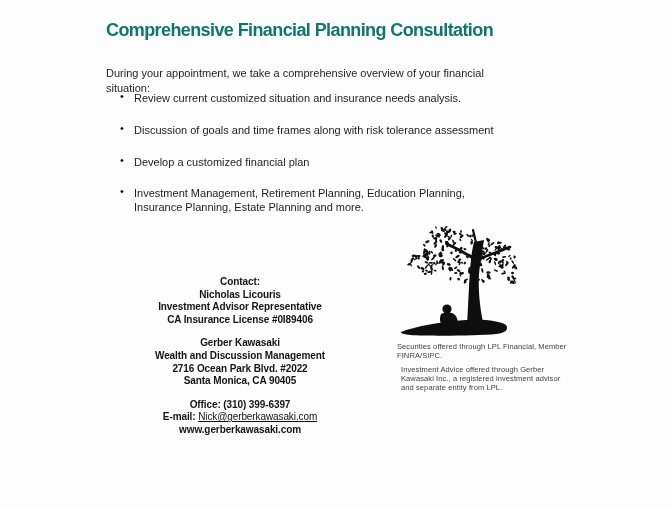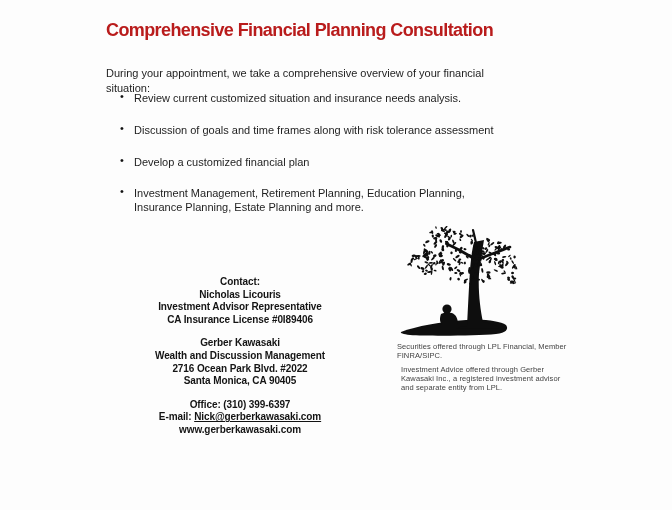--- a/index.html
+++ b/index.html
@@ -5,21 +5,21 @@
   html,body { margin:0; padding:0; background:#e8e8e8; }
   .page {
     position:relative; width:672px; height:510px;
     background:#fdfdfd; overflow:hidden;
     font-family:"Liberation Sans","DejaVu Sans",sans-serif;
     color:#1c1c1c;
   }
   .doc-title {
     position:absolute; left:106px; top:8px; width:480px;
     font-size:18px; font-weight:bold; letter-spacing:-0.6px;
-    color:#b91c1c;
+    color:#0f766e;
     white-space:nowrap;
   }
   .intro {
     position:absolute; left:106px; top:55px; width:415px;
     font-size:11px; line-height:14.5px; color:#1e1e1e;
   }
   .bullet-list {
     position:absolute; left:134px; top:92px; width:385px;
     margin:0; padding:0; list-style:none;
   }
@@ -33,21 +33,21 @@
   }
   .contact-block {
     position:absolute; left:105px; top:276px; width:270px;
     text-align:center; font-weight:bold;
     font-size:10px; line-height:12.6px; letter-spacing:-0.1px;
     color:#141414;
   }
   .contact-block .group { margin-bottom:11px; }
   .contact-block .group:last-child { margin-bottom:0; }
   .email-link {
-    color:#121212; text-decoration:underline; font-weight:bold;
+    color:#121212; text-decoration:underline; font-weight:normal;
   }
   .tree-figure {
     position:absolute; left:396px; top:226px; width:126px; height:112px;
   }
   .disclaimers {
     position:absolute; left:397px; top:342px; width:170px;
     font-size:7.5px; line-height:9.3px; color:#424242;
     letter-spacing:0.1px;
   }
   .disclaimers .para2 { margin-top:9.5px; }

